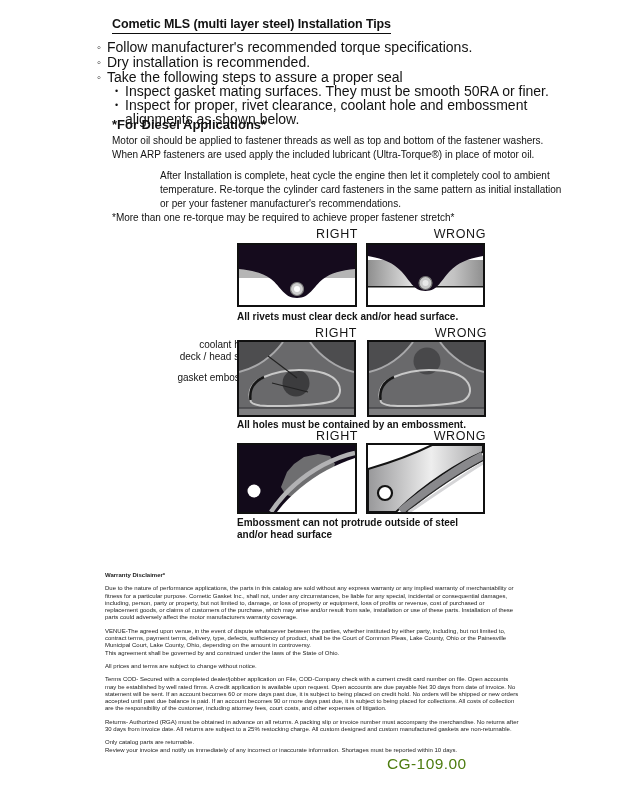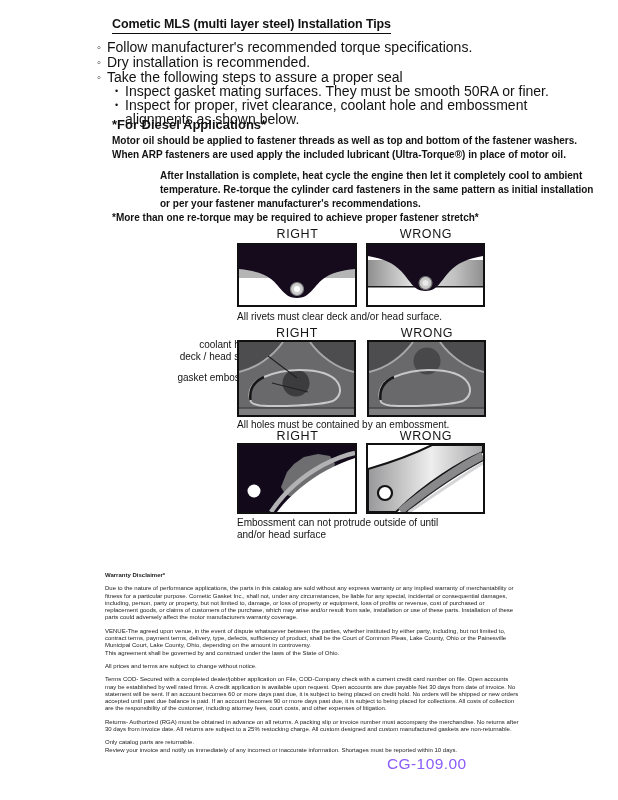--- a/index.html
+++ b/index.html
@@ -13,34 +13,34 @@
     border-bottom:1.6px solid #0d0d0d;padding-bottom:2px;letter-spacing:-0.1px;}
   
   .tips{left:97px;top:41px;font-size:14px;line-height:13.8px;width:470px;}
   .b-row{display:flex;}
   .b-row .mk{width:10px;flex:none;font-size:9px;}
   .b-row.main .mk::before{content:"◦";font-size:11px;}
   .b-row.sub{margin-left:18px;}
   .b-row.sub .mk::before{content:"•";}
   
   .diesel-h{left:112px;top:117px;font-size:13px;font-weight:bold;}
-  .para{left:112px;font-size:10px;line-height:13.8px;width:480px;font-weight:bold;}
-  
-  .dg-label{font-size:12.5px;letter-spacing:0.6px;text-align:center;width:121px;color:#161616;}
+  .para{left:112px;font-size:10px;line-height:13.8px;width:480px;}
+  
+  .dg-label{font-size:12.5px;letter-spacing:0.6px;text-align:right;width:121px;color:#161616;}
   .dg-box{border:2.5px solid #101010;background:#fff;}
   .dg-box svg{display:block;}
-  .caption{font-size:10px;line-height:12px;color:#141414;}
+  .caption{font-size:10px;line-height:12px;color:#141414;font-weight:bold;}
   .ann{font-size:10px;line-height:11.5px;text-align:right;width:167px;color:#141414;}
   .leader{z-index:6;}
   
   .disc{left:105px;top:572px;width:414px;font-size:6px;line-height:7.3px;color:#222;}
   .disc .dh{font-weight:bold;margin-bottom:6px;}
   .disc p{margin:0 0 6px 0;}
   .disc p.tight{margin:0;}
-  .page-num{left:387px;top:755px;font-size:15.5px;letter-spacing:0.4px;color:#8b5cf6;}
+  .page-num{left:387px;top:755px;font-size:15.5px;letter-spacing:0.4px;color:#4d7c0f;}
 </style>
 </head>
 <body>
 
 <div class="page">
 
   <div class="abs doc-title">Cometic MLS (multi layer steel) Installation Tips</div>
 
   <div class="abs tips">
     <div class="b-row main">
@@ -176,21 +176,21 @@
       </defs>
       <rect width="115" height="67" fill="#ffffff"></rect>
       <path d="M0,24 C24,17 46,9 64,0 H115 V7 C92,17 57,38 28,67 H0 Z" fill="url(#g2)" stroke="#131313" stroke-width="2"></path>
       <path d="M33,67 C62,42 95,21 115,11" stroke="#89898c" stroke-width="9" fill="none"></path>
       <path d="M38,67 C66,45 97,25 115,15.5" stroke="#2a2a2a" stroke-width="1.2" fill="none"></path>
       <path d="M41,67 C69,48 100,27 115,18" stroke="#d5d5d7" stroke-width="3" fill="none"></path>
       <circle cx="17" cy="48" r="7" fill="#ffffff" stroke="#131313" stroke-width="2.2"></circle>
     </svg>
   </div>
   <div class="abs caption" style="left:237px;top:517px;">
-    <div>Embossment can not protrude outside of until</div>
+    <div>Embossment can not protrude outside of steel</div>
     <div>and/or head surface</div>
   </div>
 
   <div class="abs disc">
     <div class="dh">Warranty Disclaimer*</div>
     <p>Due to the nature of performance applications, the parts in this catalog are sold without any express warranty or any implied warranty of merchantability or fitness for a particular purpose.  Cometic Gasket Inc., shall not, under any circumstances, be liable for any special, incidental or consequential damages, including, person, party or property, but not limited to, damage, or loss of property or equipment, loss of profits or revenue, cost of purchased or replacement goods, or claims of customers of the purchase, which may arise and/or result from sale, installation or use of these parts.  Installation of these parts could adversely affect the motor manufacturers warranty coverage.</p>
     <p class="tight">VENUE-The agreed upon venue, in the event of dispute whatsoever between the parties, whether instituted by either party, including, but not limited to, contract terms, payment terms, delivery, type, defects, sufficiency of product, shall be the Court of Common Pleas, Lake County, Ohio or the Painesville Municipal Court, Lake County, Ohio, depending on the amount in controversy.</p>
     <p>This agreement shall be governed by and construed under the laws of the State of Ohio.</p>
     <p>All prices and terms are subject to change without notice.</p>
     <p>Terms COD- Secured with a completed dealer/jobber application on File, COD-Company check with a current credit card number on file.  Open accounts may be established by well rated firms.  A credit application is available upon request.  Open accounts are due payable Net 30 days from date of invoice.  No statement will be sent.  If an account becomes 60 or more days past due, it is subject to being placed on credit hold.  No orders will be shipped or new orders accepted until past due balance is paid.  If an account becomes 90 or more days past due, it is subject to being placed for collections.  All costs of collection are the responsibility of the customer, including attorney fees, court costs, and other expenses of litigation.</p>

